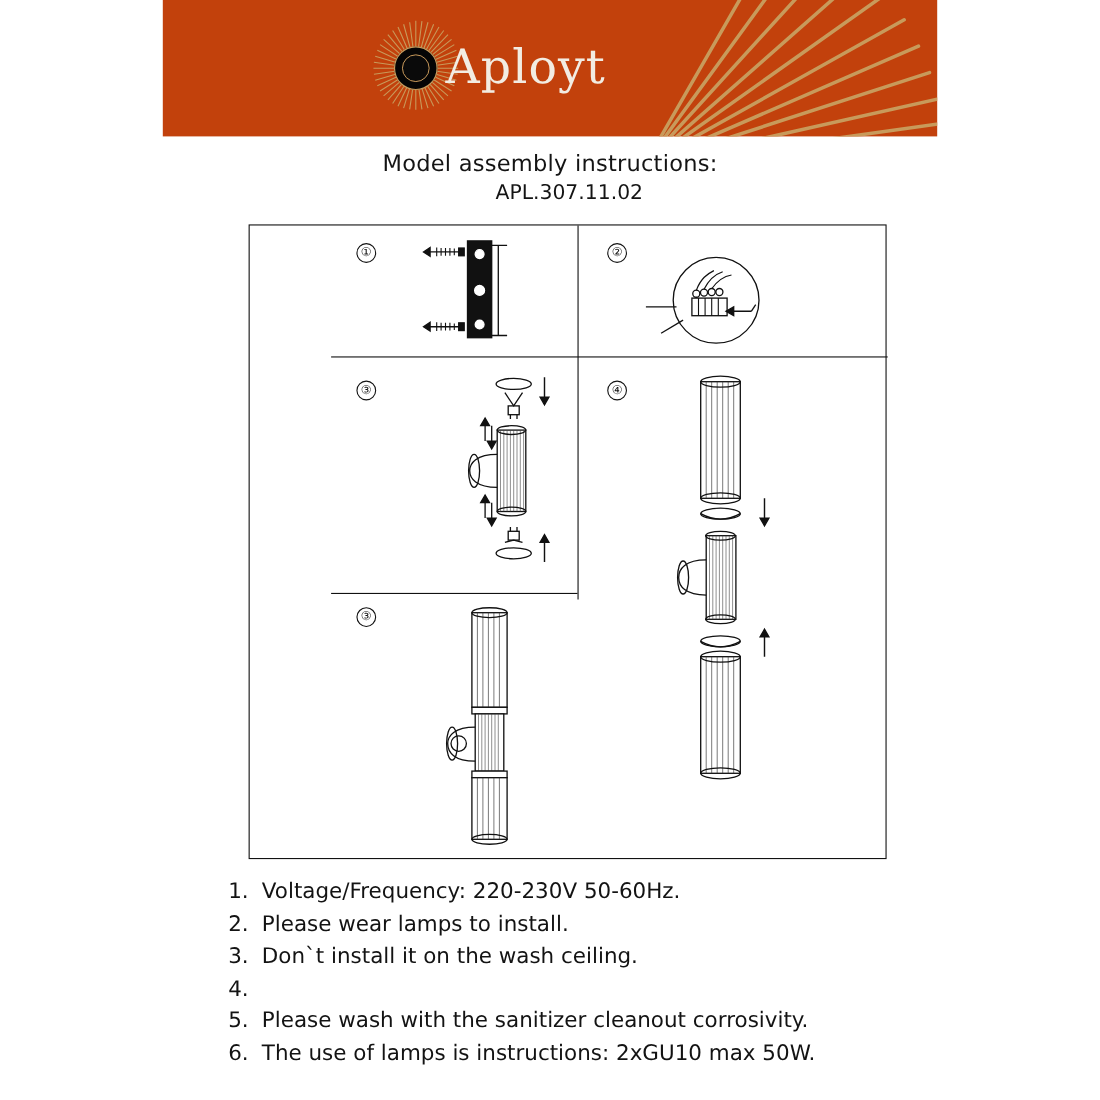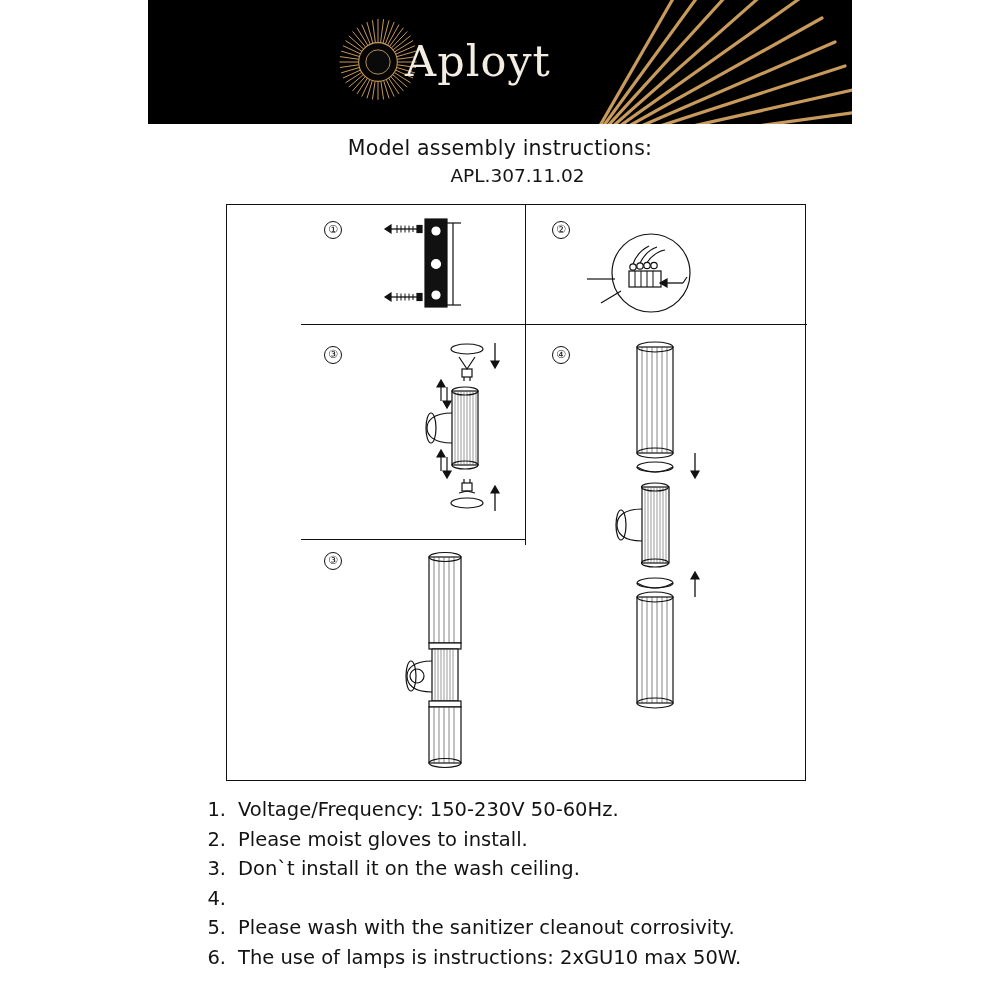--- a/index.html
+++ b/index.html
@@ -14,21 +14,21 @@
     position: relative;
   }
 
   
   .banner {
     position: absolute;
     left: 148px;
     top: 0;
     width: 704px;
     height: 124px;
-    background: #000000;
+    background: #c2410c;
     overflow: hidden;
   }
   .banner-inner { position: absolute; inset: 0; }
 
   .brand {
     position: absolute;
     left: 180px;
     top: 30px;
     width: 300px;
     height: 62px;
@@ -475,25 +475,25 @@
         <line x1="77" y1="162" x2="77" y2="218"></line>
       </g>
       <ellipse cx="68" cy="218" rx="16" ry="4.5"></ellipse>
     </g>
   </svg>
 </div>
 
 <div class="notes">
   <div class="note">
     <span class="note-idx">1.</span>
-    <span>Voltage/Frequency: 150-230V 50-60Hz.</span>
+    <span>Voltage/Frequency: 220-230V 50-60Hz.</span>
   </div>
   <div class="note">
     <span class="note-idx">2.</span>
-    <span>Please moist gloves to install.</span>
+    <span>Please wear lamps to install.</span>
   </div>
   <div class="note">
     <span class="note-idx">3.</span>
     <span>Don`t install it on the wash ceiling.</span>
   </div>
   <div class="note">
     <span class="note-idx">4.</span>
   </div>
   <div class="note">
     <span class="note-idx">5.</span>

